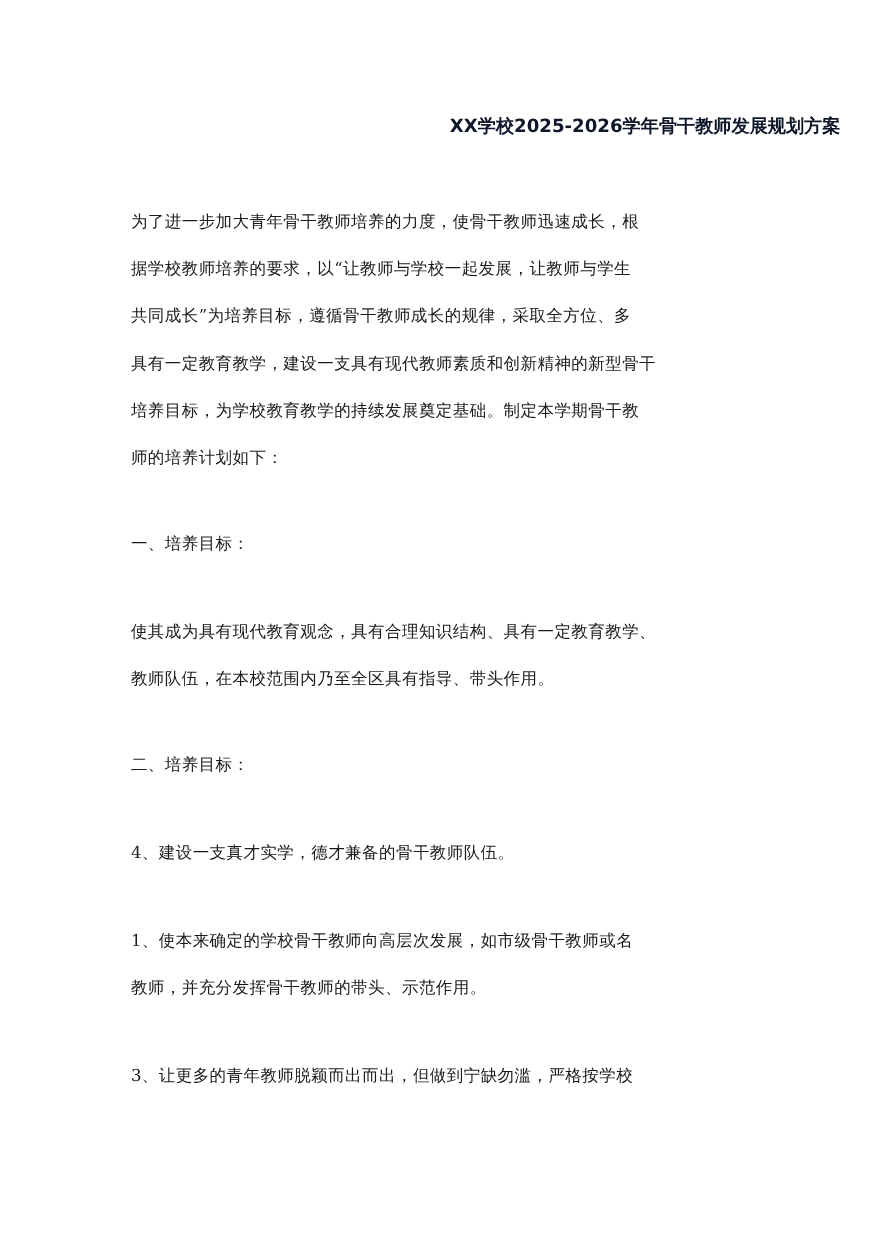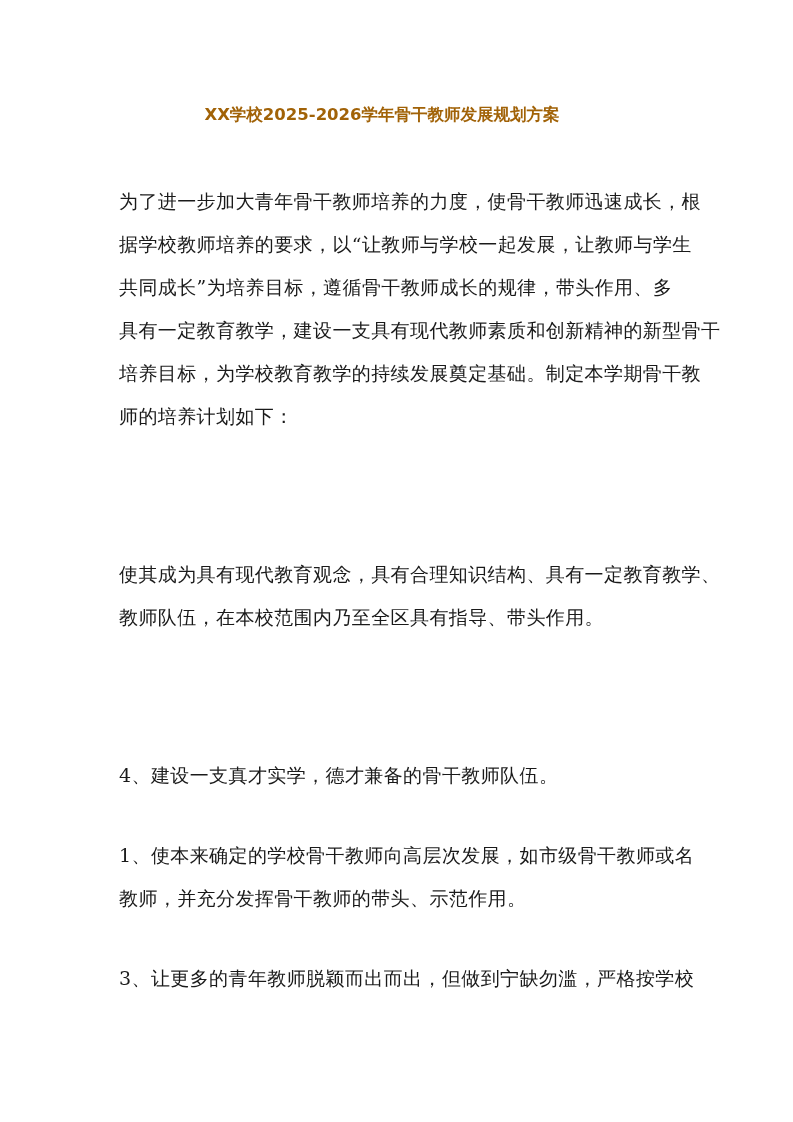--- a/index.html
+++ b/index.html
@@ -20,60 +20,62 @@
       left: 0; top: 0;
       width: 793px;
       height: 1122px;
       background: #ffffff;
     }
     .title {
       position: absolute;
       left: 0;
       top: 104px;
       width: 764px;
-      text-align: center;
+      text-align: right;
       font-family: "DejaVu Sans", "Liberation Sans", sans-serif;
       font-weight: bold;
       font-size: 16.5px;
       letter-spacing: 0px;
-      color: #a16207;
+      color: #0f172a;
     }
     .line {
       position: absolute;
       left: 119px;
       width: 560px;
-      font-size: 19px;
+      font-size: 15px;
       line-height: 26px;
       white-space: nowrap;
       color: #1a1a1a;
       letter-spacing: 0.4px;
     }
   </style>
 </head>
 <body>
 
 <div class="page">
 
   <div class="title">XX学校2025-2026学年骨干教师发展规划方案</div>
 
   <div>
     <div class="line" style="top:188px">为了进一步加大青年骨干教师培养的力度，使骨干教师迅速成长，根</div>
     <div class="line" style="top:231px">据学校教师培养的要求，以“让教师与学校一起发展，让教师与学生</div>
-    <div class="line" style="top:274px">共同成长”为培养目标，遵循骨干教师成长的规律，带头作用、多</div>
+    <div class="line" style="top:274px">共同成长”为培养目标，遵循骨干教师成长的规律，采取全方位、多</div>
     <div class="line" style="top:317px">具有一定教育教学，建设一支具有现代教师素质和创新精神的新型骨干</div>
     <div class="line" style="top:360px">培养目标，为学校教育教学的持续发展奠定基础。制定本学期骨干教</div>
     <div class="line" style="top:403px">师的培养计划如下：</div>
   </div>
 
+  <div class="line" style="top:481px">一、培养目标：</div>
 
   <div>
     <div class="line" style="top:561px">使其成为具有现代教育观念，具有合理知识结构、具有一定教育教学、</div>
     <div class="line" style="top:604px">教师队伍，在本校范围内乃至全区具有指导、带头作用。</div>
   </div>
 
+  <div class="line" style="top:682px">二、培养目标：</div>
 
   <div>
     <div class="line" style="top:762px">4、建设一支真才实学，德才兼备的骨干教师队伍。</div>
   </div>
 
   <div>
     <div class="line" style="top:842px">1、使本来确定的学校骨干教师向高层次发展，如市级骨干教师或名</div>
     <div class="line" style="top:885px">教师，并充分发挥骨干教师的带头、示范作用。</div>
   </div>
 

